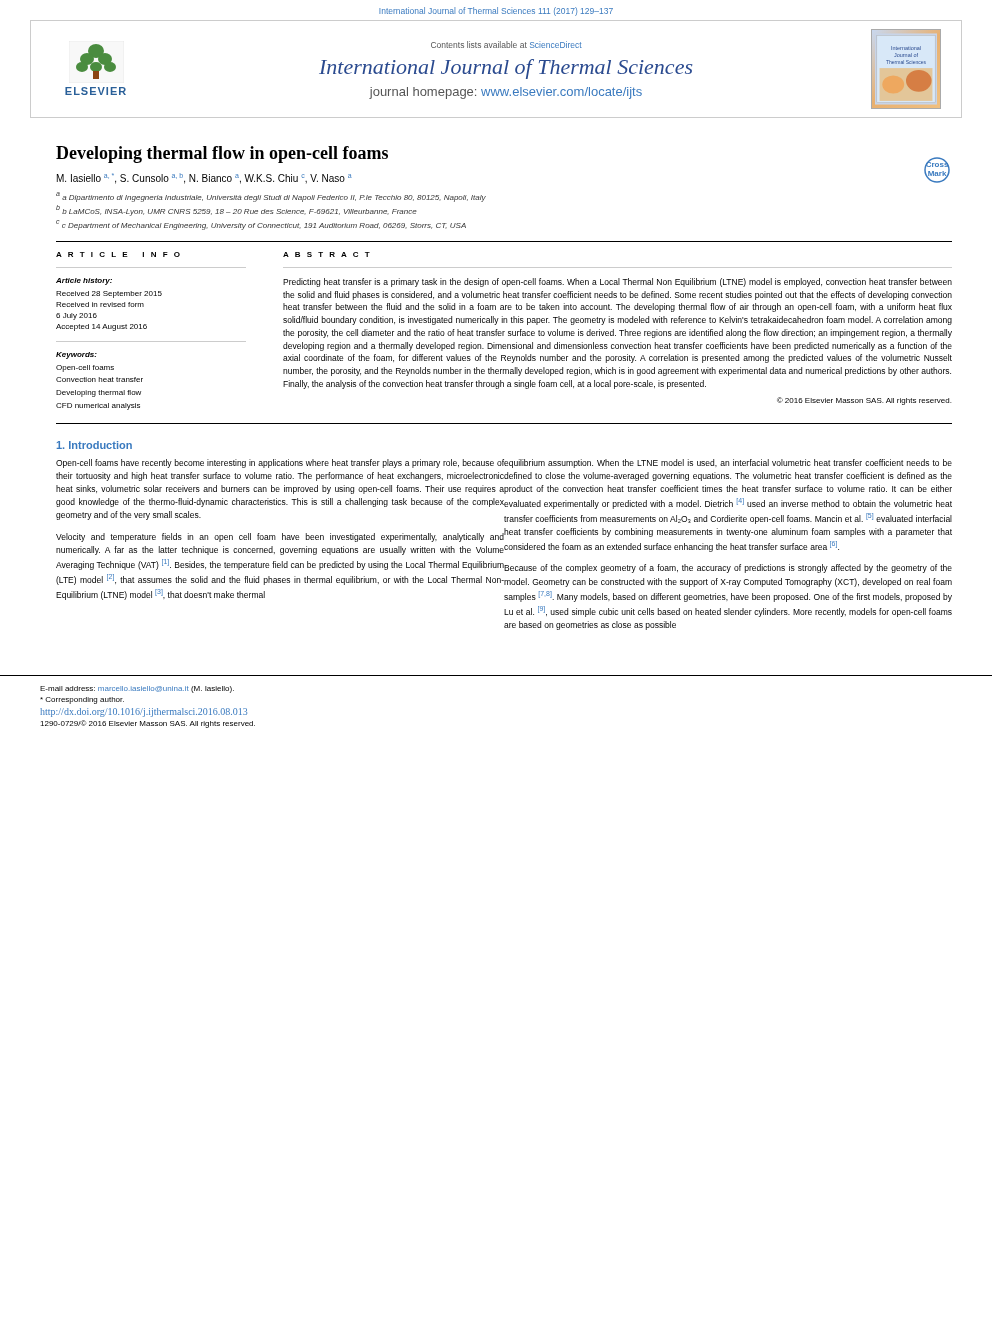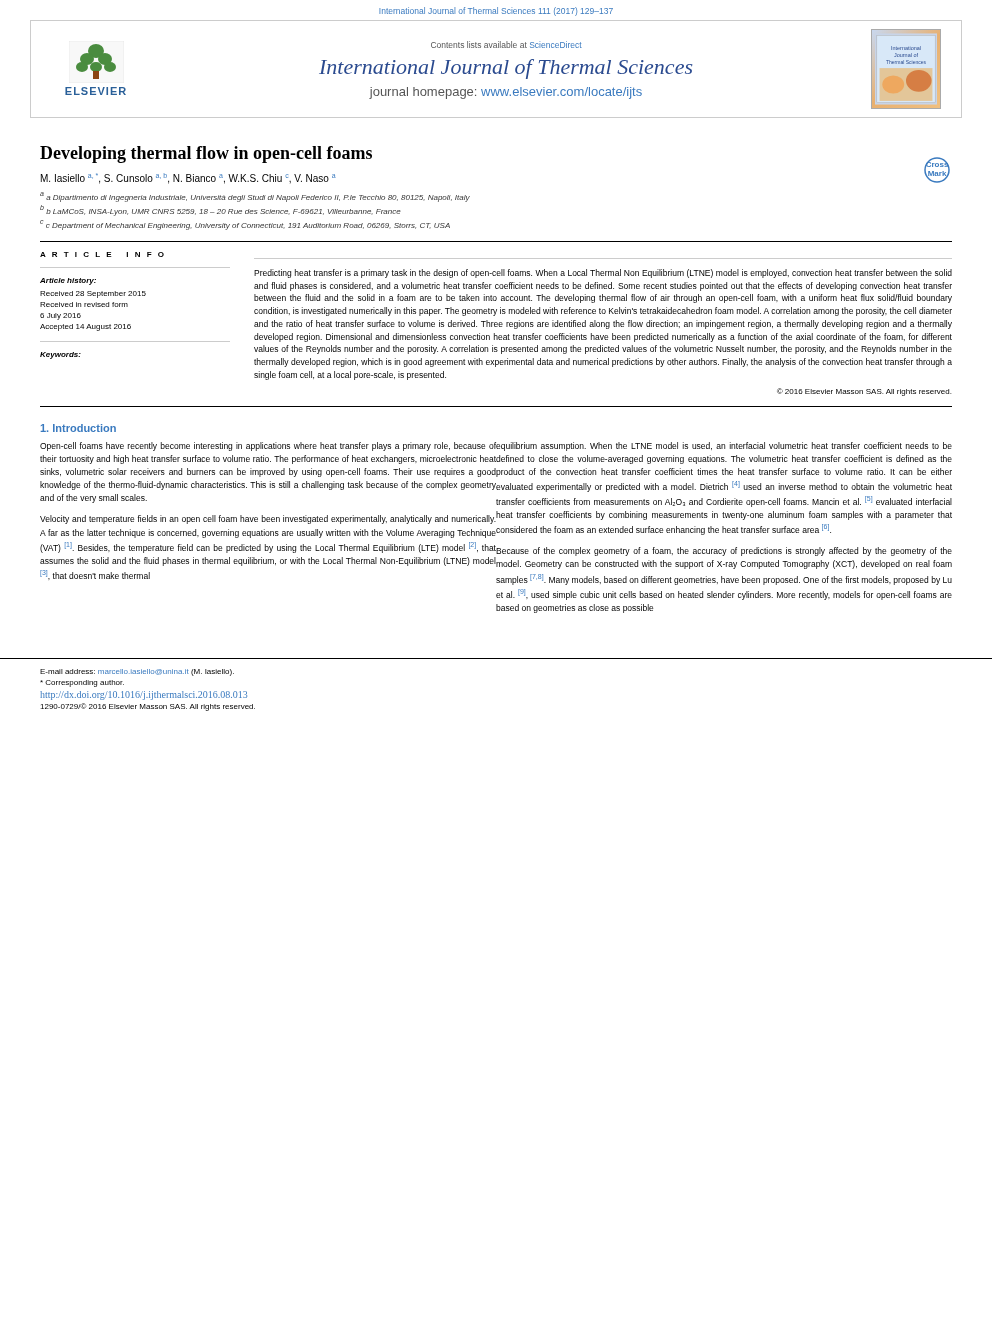--- a/index.html
+++ b/index.html
@@ -99,21 +99,21 @@
       align-items: center;
       justify-content: center;
       font-size: 7px;
       color: #333;
       text-align: center;
       padding: 3px;
     }
 
     
     .main-content {
-      padding: 15px 40px 15px 40px;
+      padding: 15px 40px 15px 56px;
     }
 
     
     .article-title {
       font-size: 18px;
       font-weight: bold;
       color: #000;
       margin-bottom: 8px;
       margin-top: 10px;
       font-family: 'Times New Roman', Times, serif;
@@ -156,21 +156,21 @@
     }
     .divider-light {
       border: none;
       border-top: 0.5px solid #ccc;
       margin: 8px 0;
     }
 
     
     .two-col {
       display: flex;
-      gap: 24px;
+      gap: 37px;
       margin-bottom: 10px;
     }
     .article-info-col {
       width: 190px;
       flex-shrink: 0;
     }
     .abstract-col {
       flex: 1;
     }
 
@@ -364,23 +364,30 @@
         <hr class="divider-light">
         <div class="history-label">Article history:</div>
         <div class="history-text">
           <span>Received 28 September 2015</span><br>
           <span>Received in revised form</span><br>
           <span>6 July 2016</span><br>
           <span>Accepted 14 August 2016</span>
         </div>
         <hr class="divider-light">
         <div class="keywords-label">Keywords:</div>
+        <div class="keywords-list">
+          <div>Open-cell foams</div>
+          <div>Convection heat transfer</div>
+          <div>Developing thermal flow</div>
+          <div>CFD numerical analysis</div>
+        </div>
       </div>
 
       <div class="abstract-col">
+        <div class="section-label">A B S T R A C T</div>
         <hr class="divider-light">
         <div class="abstract-text">Predicting heat transfer is a primary task in the design of open-cell foams. When a Local Thermal Non Equilibrium (LTNE) model is employed, convection heat transfer between the solid and fluid phases is considered, and a volumetric heat transfer coefficient needs to be defined. Some recent studies pointed out that the effects of developing convection heat transfer between the fluid and the solid in a foam are to be taken into account. The developing thermal flow of air through an open-cell foam, with a uniform heat flux solid/fluid boundary condition, is investigated numerically in this paper. The geometry is modeled with reference to Kelvin's tetrakaidecahedron foam model. A correlation among the porosity, the cell diameter and the ratio of heat transfer surface to volume is derived. Three regions are identified along the flow direction; an impingement region, a thermally developing region and a thermally developed region. Dimensional and dimensionless convection heat transfer coefficients have been predicted numerically as a function of the axial coordinate of the foam, for different values of the Reynolds number and the porosity. A correlation is presented among the predicted values of the volumetric Nusselt number, the porosity, and the Reynolds number in the thermally developed region, which is in good agreement with experimental data and numerical predictions by other authors. Finally, the analysis of the convection heat transfer through a single foam cell, at a local pore-scale, is presented.</div>
         <div class="copyright-line">© 2016 Elsevier Masson SAS. All rights reserved.</div>
       </div>
 
     </div>
 
     <hr class="divider">
 
     <div class="intro-section">

